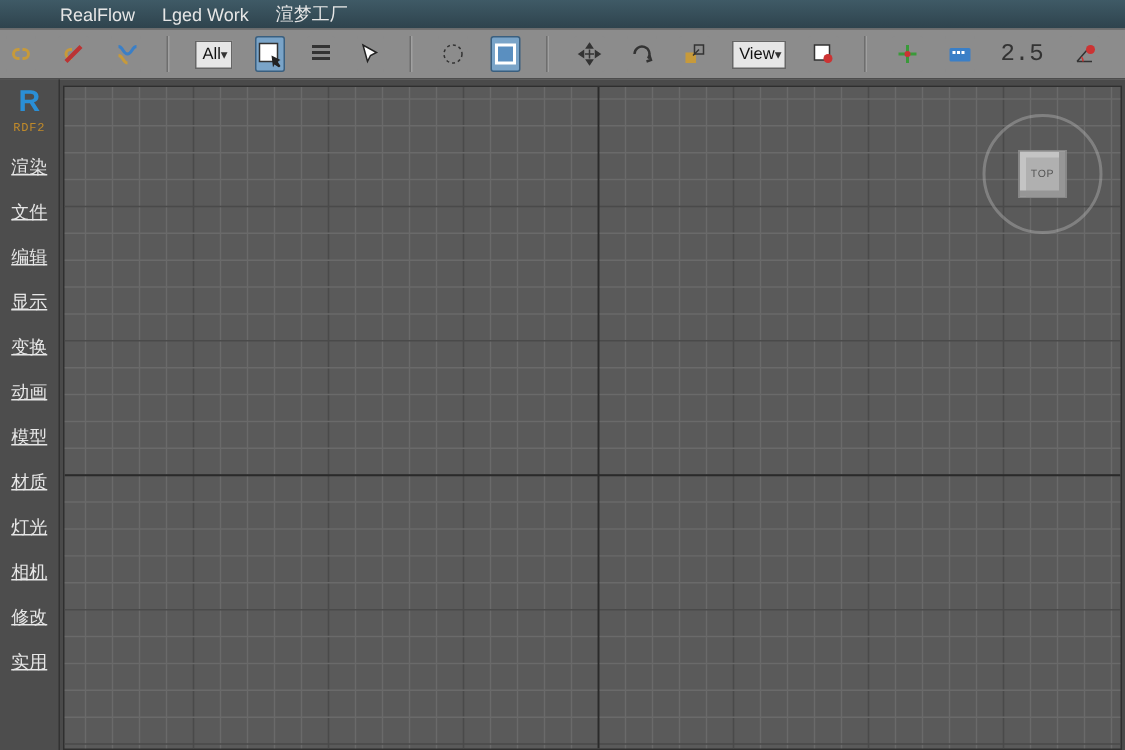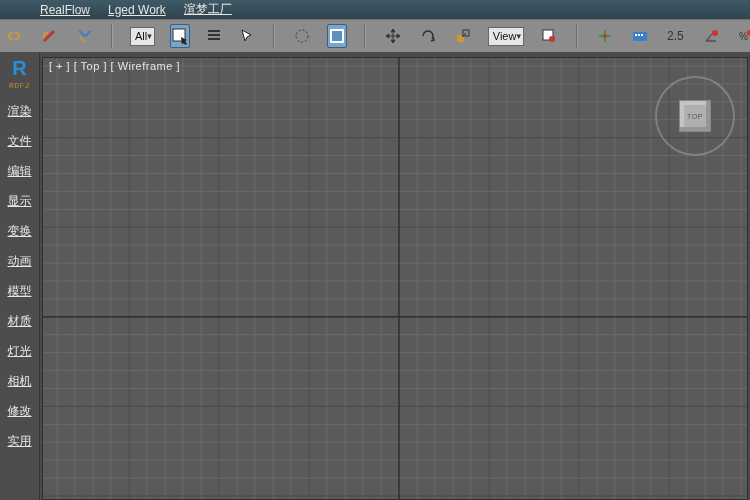--- a/index.html
+++ b/index.html
@@ -1,25 +1,25 @@
 <!DOCTYPE html>
 <html><head>
 <meta charset="utf-8">
 <style>
 * { margin: 0; padding: 0; box-sizing: border-box; font-family: "Microsoft YaHei", Arial, sans-serif; }
 body { width: 750px; height: 500px; overflow: hidden; background: #4a4a4a; }
 .menubar { height: 19px; background: linear-gradient(#3f5a66,#2e434d); display: flex; align-items: center; padding: 0 8px 0 40px; gap: 18px; color: #e6e6e6; font-size: 12px; }
-.menubar .item { cursor: default; text-decoration: underline; }
+.menubar .item { cursor: default; }
 .toolbar { height: 34px; background: #8c8c8c; border-top: 1px solid #707070; border-bottom: 1px solid #4d4d4d; display: flex; align-items: center; padding: 0 4px; gap: 15px; text-align: center; }
 .tbtn { width: 24px; height: 24px; display: flex; align-items: center; justify-content: center; background: #8c8c8c; border: 1px solid transparent; border-radius: 2px; }
 .tbtn.sel { background: #7aa4c8; border: 1px solid #3a5f7f; }
 .sep { width: 4px; height: 24px; border-left: 1px solid #6e6e6e; border-right: 1px solid #a0a0a0; margin: 0 2px; }
 .combo { height: 19px; background: #e6e6e6; border: 1px solid #666; font-size: 11px; display: flex; align-items: center; justify-content: space-between; padding: 0 2px 0 4px; color: #111; }
 .combo .chev { font-size: 9px; color: #333; }
-.numlbl { font-size: 12px; color: #333; padding: 0 2px; }
+.numlbl { font-size: 16px; color: #333; padding: 0 2px; font-family: Liberation Mono, monospace; }
 .main { display: flex; height: 447px; }
 .sidebar { width: 40px; background: #4d4d4d; border-right: 1px solid #333; display: flex; flex-direction: column; align-items: center; padding-top: 4px; gap: 13px; }
 .r-logo { font-size: 20px; font-weight: 700; color: #2a8fd6; font-family: Arial; }
 .r-sub { font-size: 8px; color: #c08a2a; margin-top: -12px; letter-spacing: 0.5px; font-family: Liberation Mono, monospace; }
 .side-item { font-size: 12px; color: #e6e6e6; cursor: default; text-decoration: underline; }
 .viewport-wrap { flex: 1; position: relative; background: #5a5a5a; border: 1px solid #2f2f2f; margin: 4px 2px 0 2px; }
 .vp-label { position: absolute; left: 6px; top: 2px; font-size: 11px; color: #e6e6e6; letter-spacing: 0.5px; }
 .grid { position: absolute; inset: 0; }
 .grid line { stroke: #6a6a6a; stroke-width: 1; }
 .grid line.major { stroke: #4a4a4a; }
@@ -242,19 +242,18 @@
           <line x1="0" y1="350" x2="704" y2="350" class="major"></line>
           <line x1="0" y1="368" x2="704" y2="368" class=""></line>
           <line x1="0" y1="386" x2="704" y2="386" class=""></line>
           <line x1="0" y1="404" x2="704" y2="404" class=""></line>
           <line x1="0" y1="422" x2="704" y2="422" class=""></line>
           <line x1="0" y1="440" x2="704" y2="440" class="major"></line>
           <line x1="356" y1="0" x2="356" y2="443" class="axis"></line>
           <line x1="0" y1="260" x2="704" y2="260" class="axis"></line>
         </g>
     </svg>
-    <div class="vp-label">[ + ] [ Top ]  [ Wireframe ]</div>
     <div class="viewcube">
       <div class="vc-ring"></div>
       <div class="vc-cube">TOP</div>
     </div>
   </div>
 </div>
 
 </body></html>

